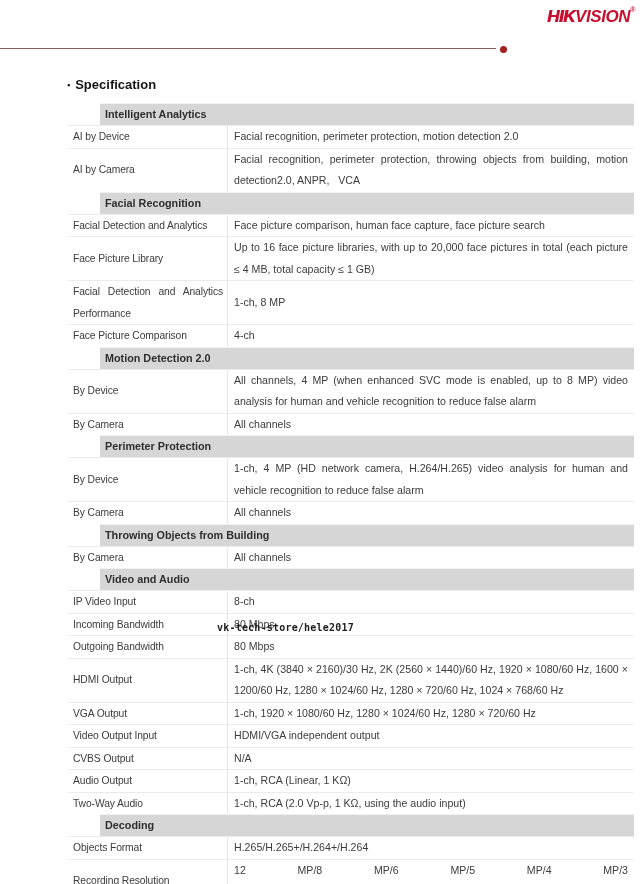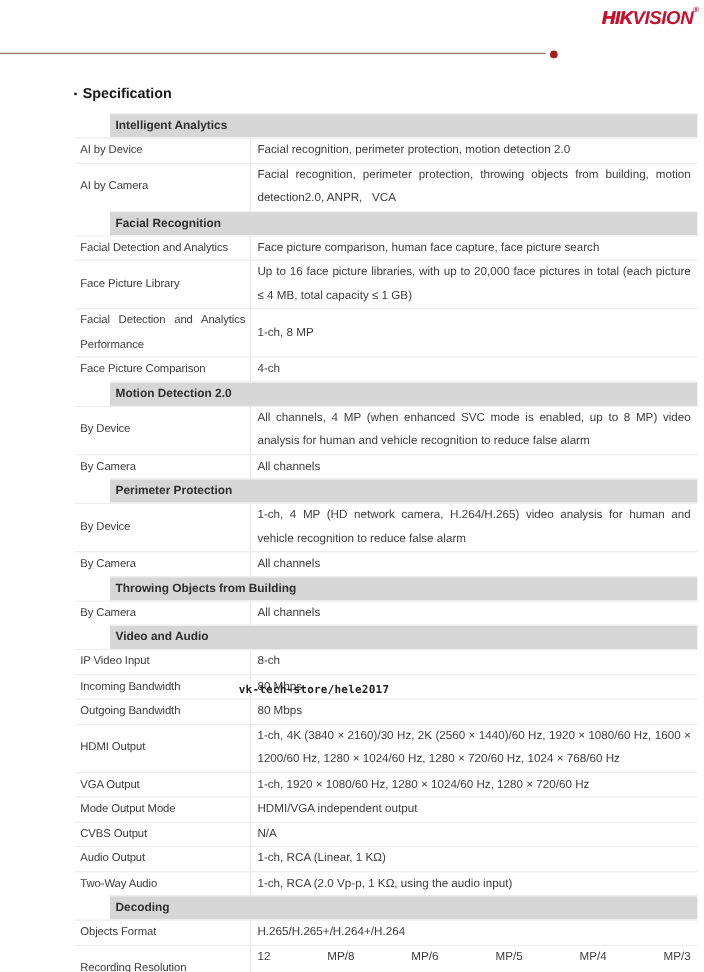--- a/index.html
+++ b/index.html
@@ -182,21 +182,21 @@
     <div class="spec-row">
       <div class="cell cell-label">
         <div class="txt">VGA Output</div>
       </div>
       <div class="cell cell-value">
         <div class="txt">1-ch, 1920 × 1080/60 Hz, 1280 × 1024/60 Hz, 1280 × 720/60 Hz</div>
       </div>
     </div>
     <div class="spec-row">
       <div class="cell cell-label">
-        <div class="txt">Mode Output Mode</div>
+        <div class="txt">Video Output Input</div>
       </div>
       <div class="cell cell-value">
         <div class="txt">HDMI/VGA independent output</div>
       </div>
     </div>
     <div class="spec-row">
       <div class="cell cell-label">
         <div class="txt">CVBS Output</div>
       </div>
       <div class="cell cell-value">

